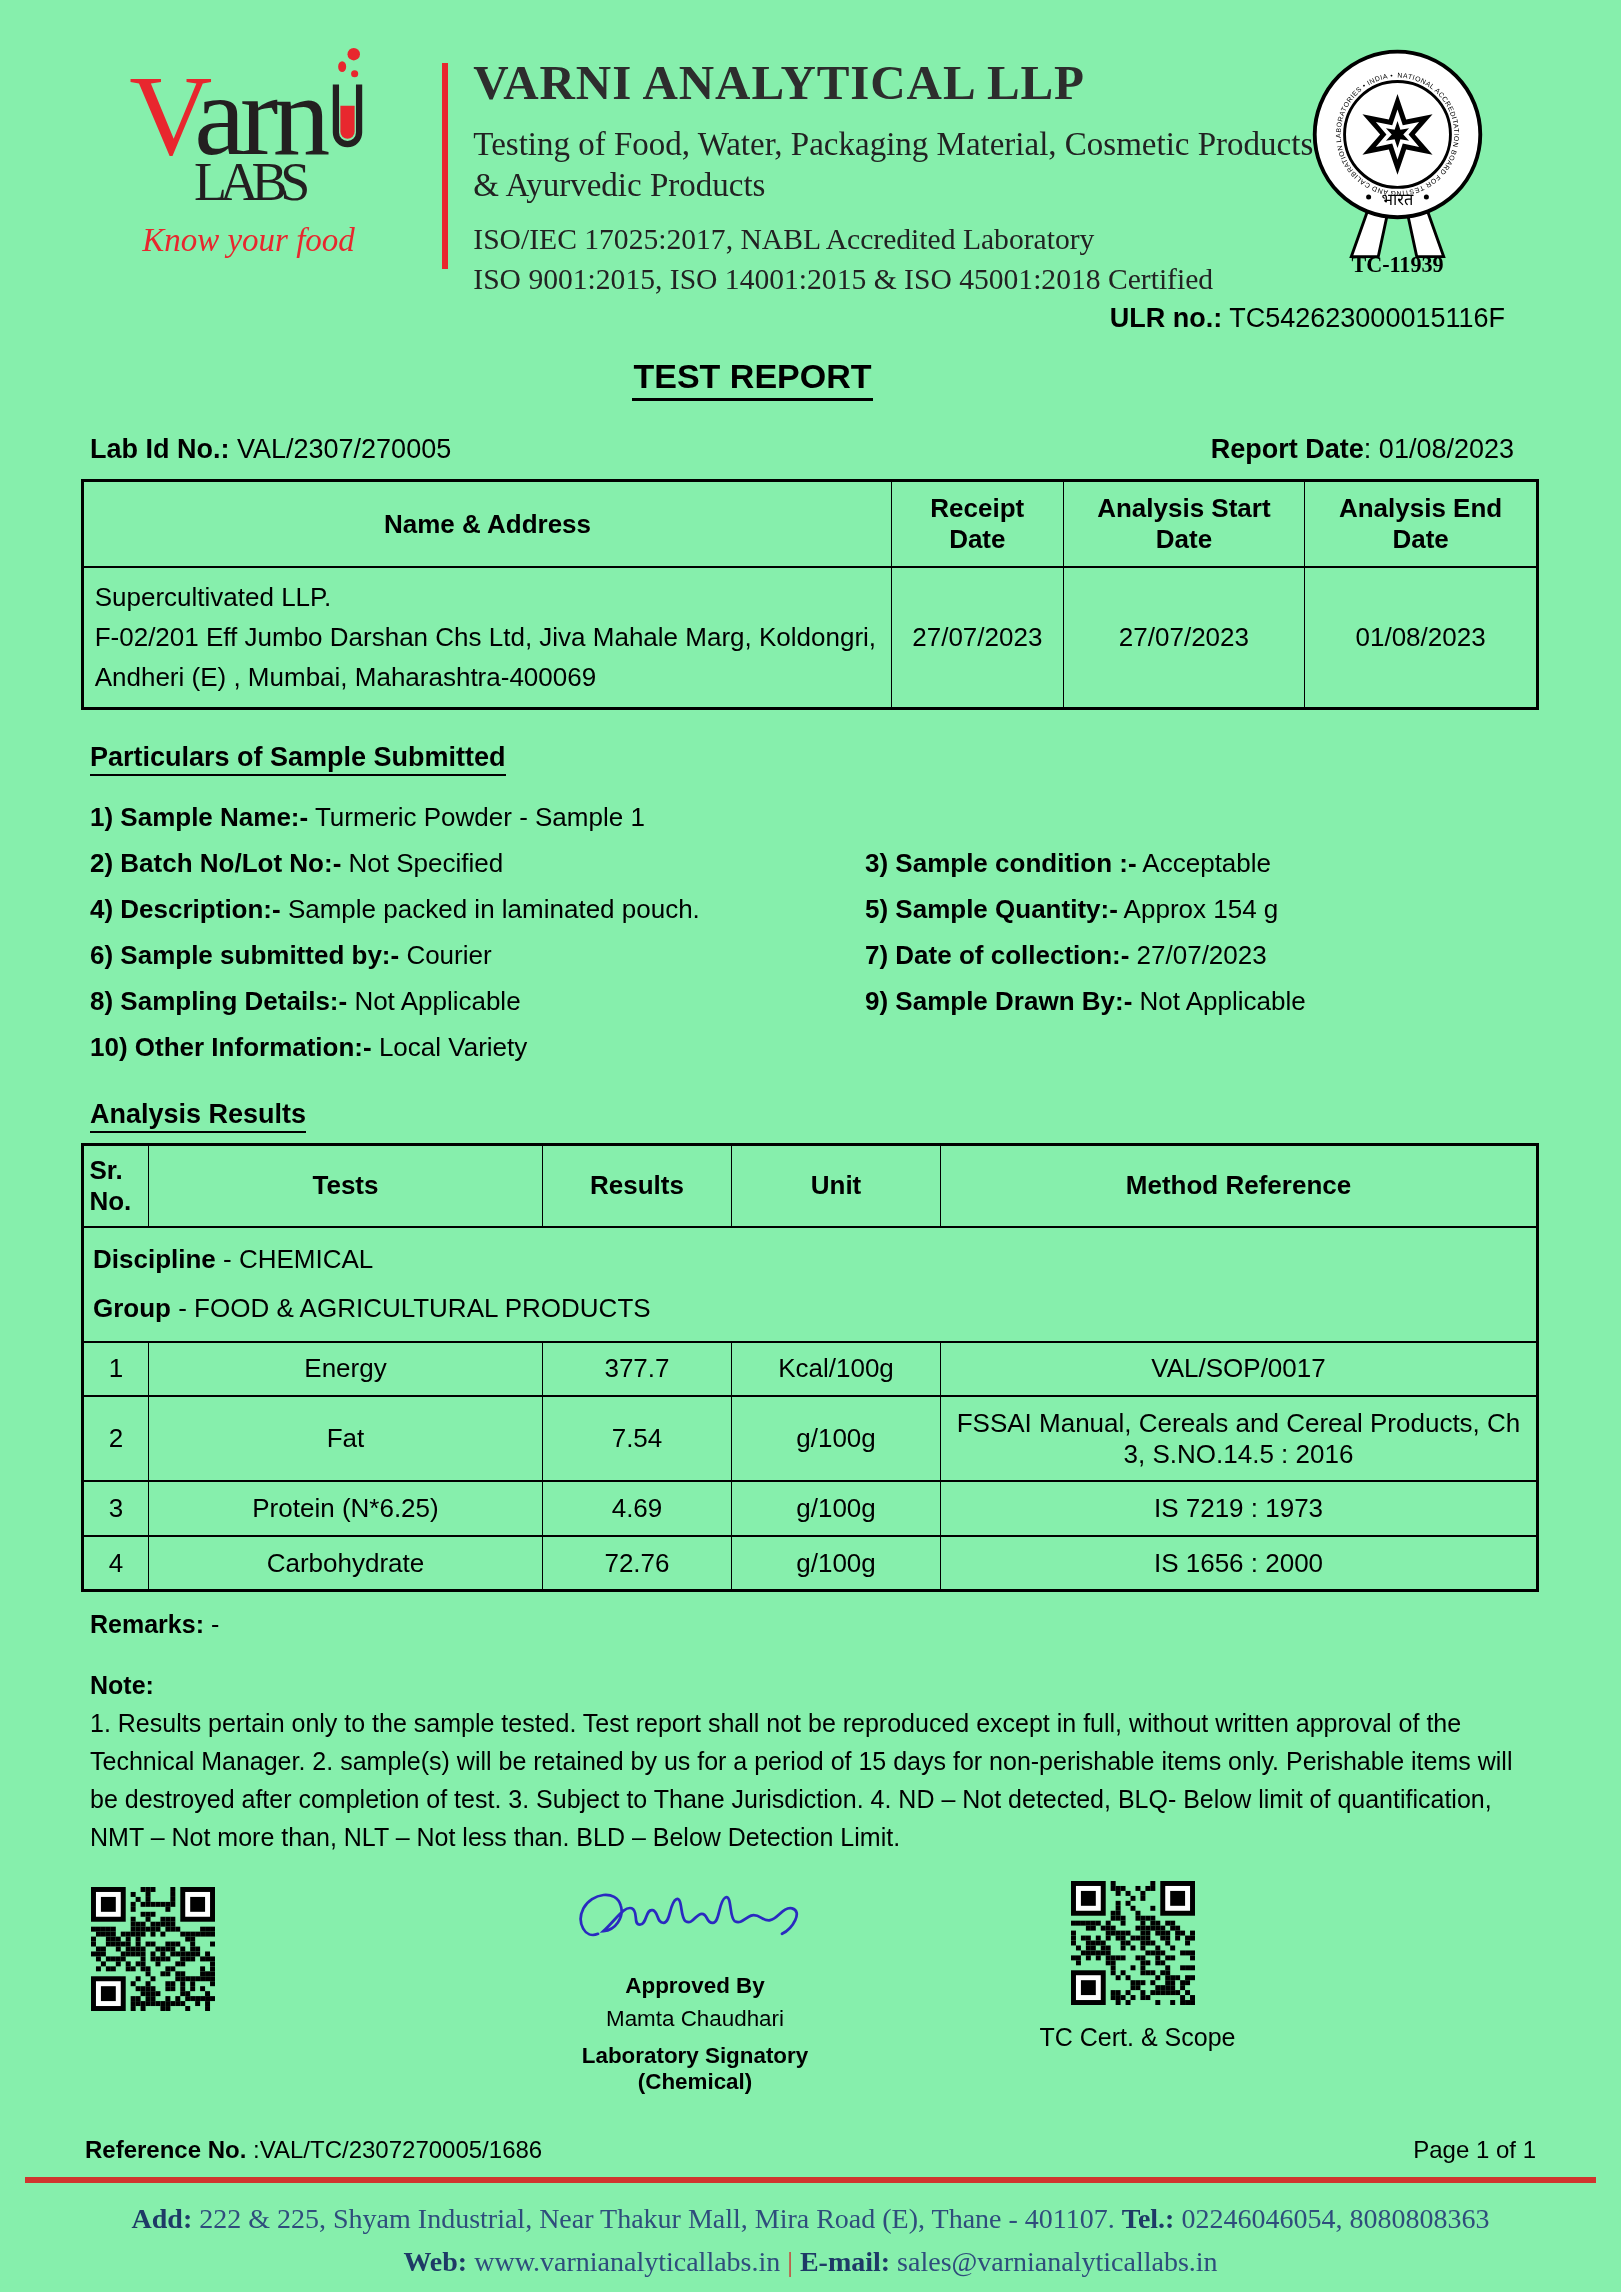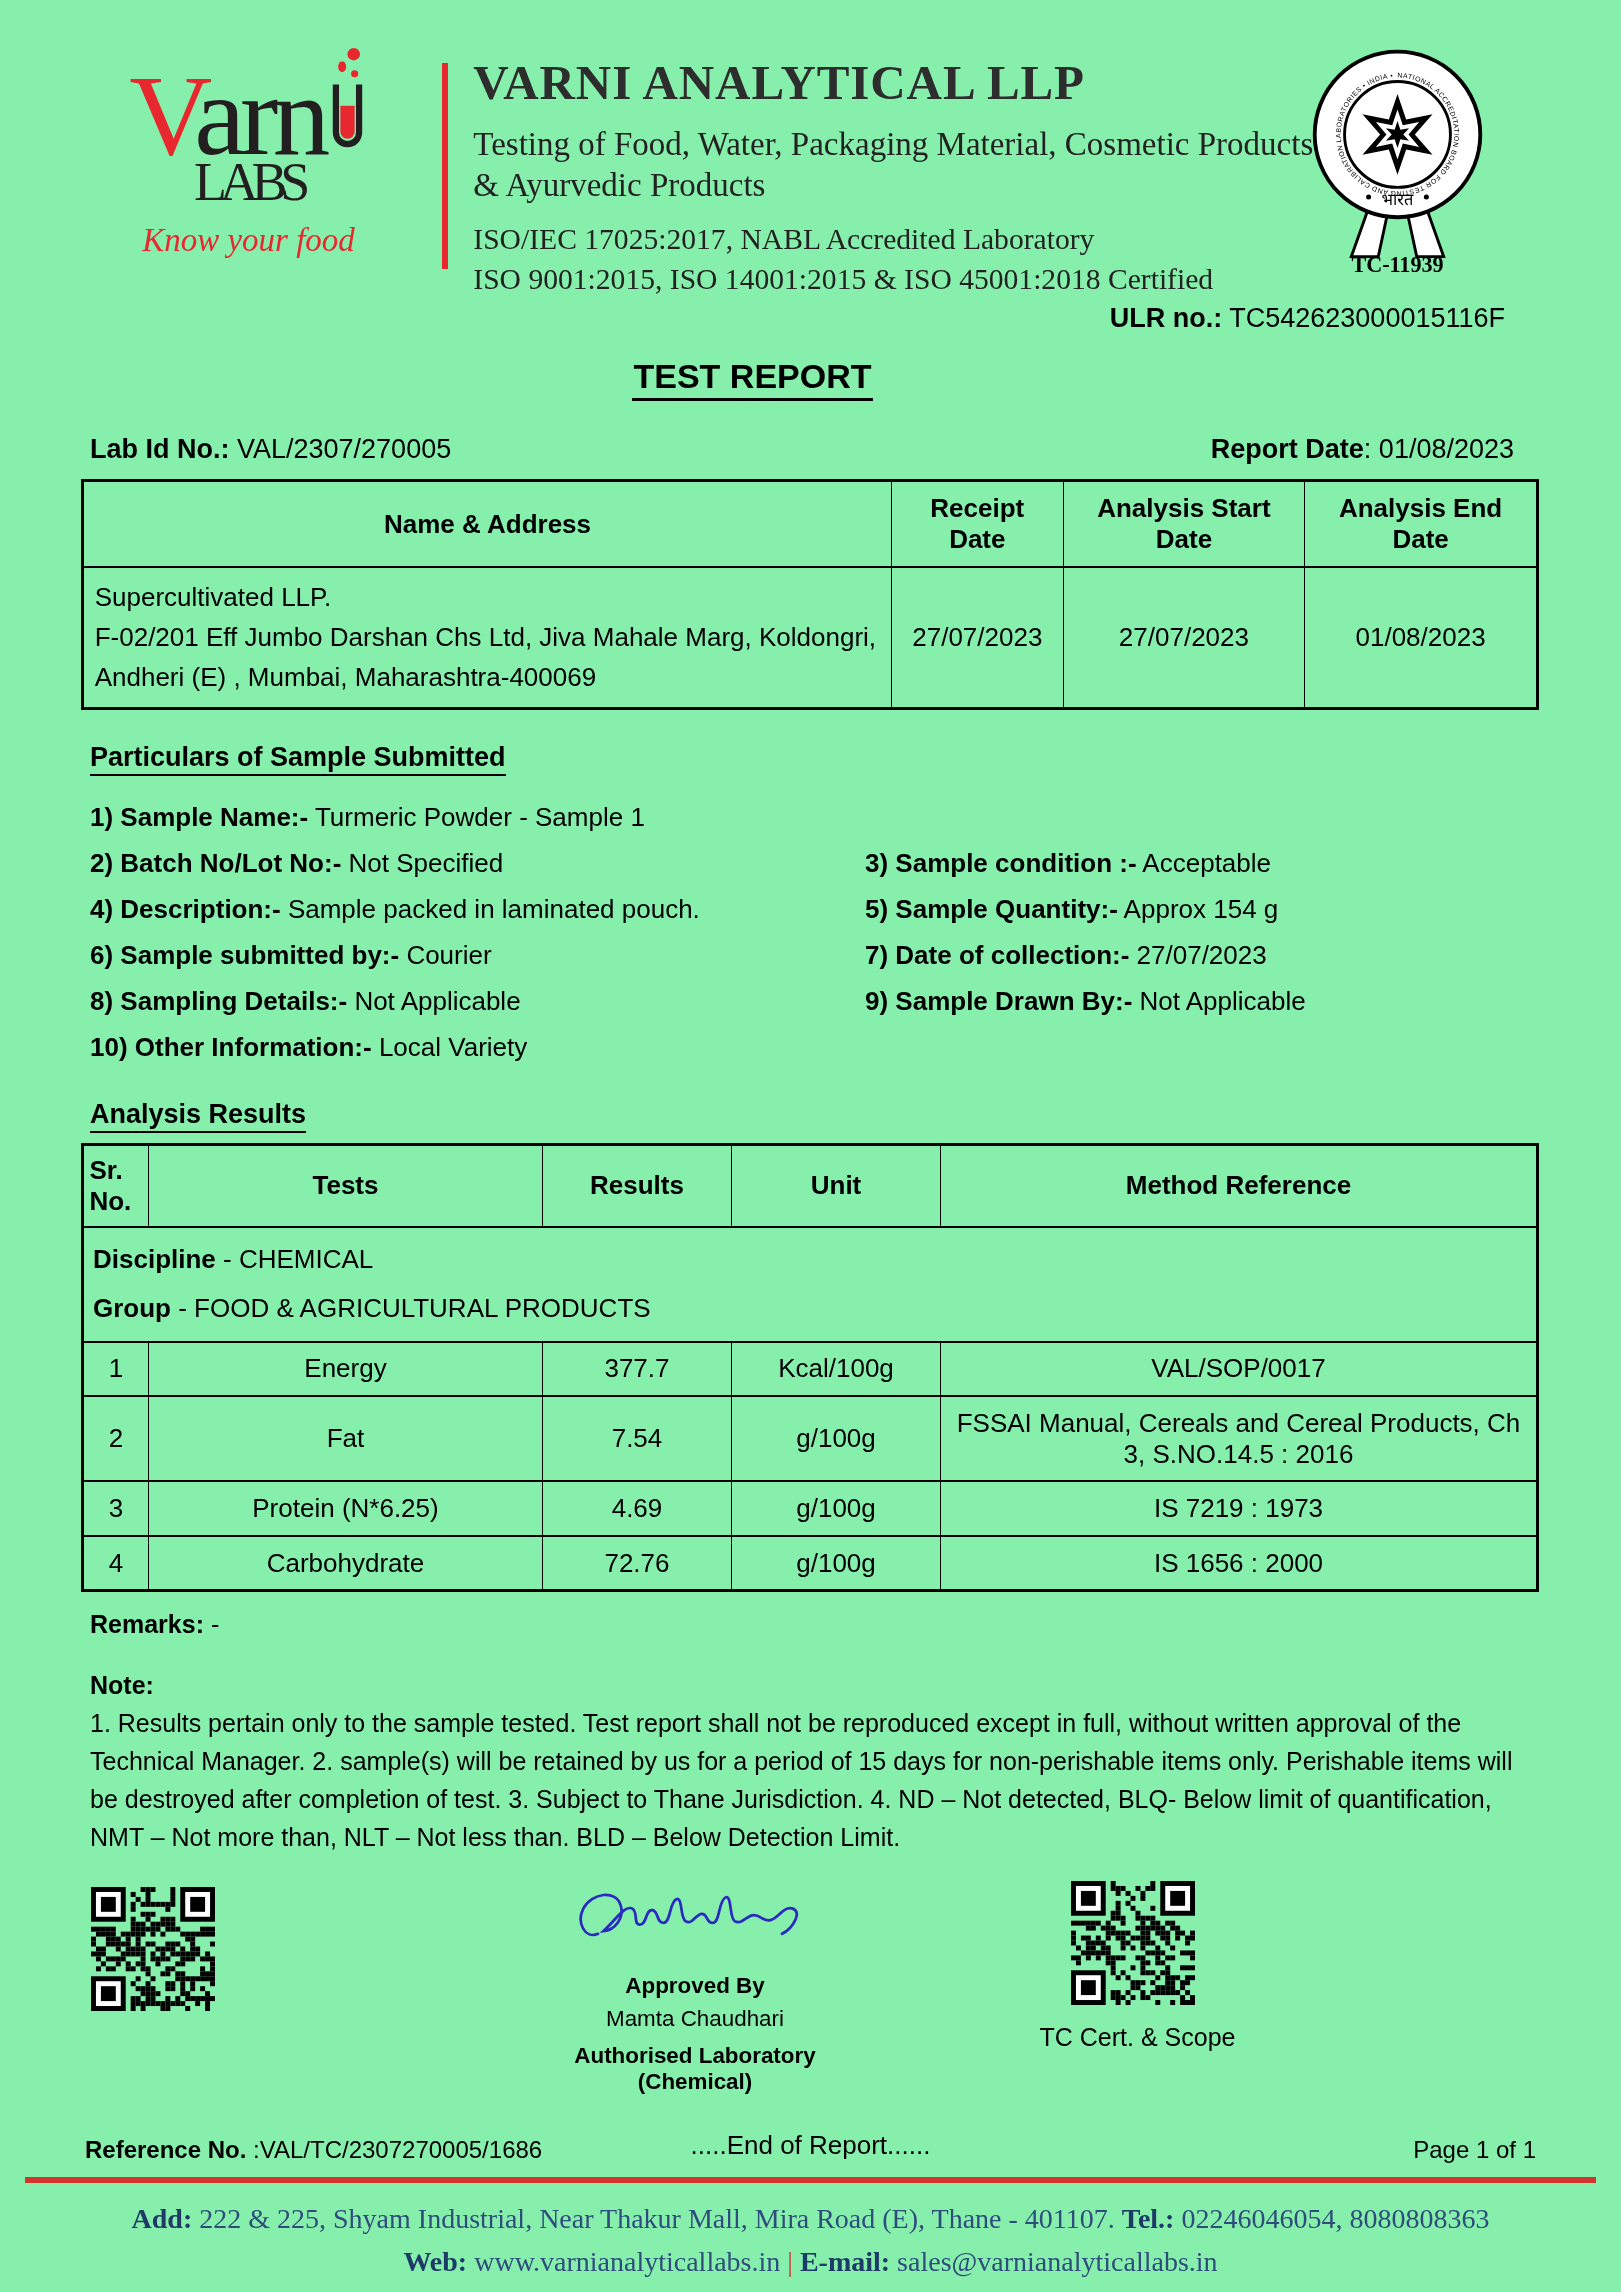--- a/index.html
+++ b/index.html
@@ -495,21 +495,21 @@
           <rect x="0" y="108" width="42" height="42" fill="#000"></rect>
           <rect x="6" y="114" width="30" height="30" fill="#fff"></rect>
           <rect x="12" y="120" width="18" height="18" fill="#000"></rect>
         </svg></div>
     <div class="sig-center">
       <svg class="sig-img" viewBox="0 0 280 90">
         <path d="M 34 58 C 20 64 10 46 18 30 C 27 13 54 9 59 27 C 63 40 53 54 40 55 C 54 42 63 27 71 30 C 79 33 72 48 80 48 C 88 48 86 30 94 32 C 101 34 98 46 106 46 C 114 46 112 24 120 20 C 127 17 124 40 130 44 C 138 49 141 36 148 36 C 155 36 152 46 160 46 C 168 46 166 22 174 18 C 181 15 178 40 184 44 C 191 48 196 40 202 38 C 211 35 215 45 223 43 C 232 41 237 28 247 30 C 259 33 248 52 236 58" fill="none" stroke="#2a2ac0" stroke-width="3" stroke-linecap="round"></path>
       </svg>
       <div class="sig-approved">Approved By</div>
       <div class="sig-name">Mamta Chaudhari</div>
-      <div class="sig-role">Authorised Laboratory (Chemical)</div>
+      <div class="sig-role">Laboratory Signatory (Chemical)</div>
     </div>
     <div class="qr qr-right"><svg viewBox="0 0 150 150" width="100%" height="100%">
           <rect x="48" y="0" width="6" height="6" fill="#000"></rect>
           <rect x="96" y="0" width="6" height="6" fill="#000"></rect>
           <rect x="48" y="6" width="6" height="6" fill="#000"></rect>
           <rect x="54" y="6" width="6" height="6" fill="#000"></rect>
           <rect x="60" y="6" width="6" height="6" fill="#000"></rect>
           <rect x="78" y="6" width="6" height="6" fill="#000"></rect>
           <rect x="90" y="6" width="6" height="6" fill="#000"></rect>
           <rect x="96" y="6" width="6" height="6" fill="#000"></rect>
@@ -714,21 +714,20 @@
           <rect x="108" y="0" width="42" height="42" fill="#000"></rect>
           <rect x="114" y="6" width="30" height="30" fill="#fff"></rect>
           <rect x="120" y="12" width="18" height="18" fill="#000"></rect>
           <rect x="0" y="108" width="42" height="42" fill="#000"></rect>
           <rect x="6" y="114" width="30" height="30" fill="#fff"></rect>
           <rect x="12" y="120" width="18" height="18" fill="#000"></rect>
         </svg></div>
     <div class="qr-right-label">TC Cert. &amp; Scope</div>
   </div>
 
-  <div class="end-row">.....End of Report......</div>
 
   <div class="footer">
     <div class="footer-meta">
       <div><span class="lbl">Reference No.</span><span> :VAL/TC/2307270005/1686</span></div>
       <div class="footer-page">Page 1 of 1</div>
     </div>
     <div class="footer-line"></div>
     <div class="footer-addr">
       <div><span class="lbl">Add:</span><span> 222 &amp; 225, Shyam Industrial, Near Thakur Mall, Mira Road (E), Thane - 401107.</span> <span class="lbl">Tel.:</span><span> 02246046054, 8080808363</span></div>
       <div><span class="lbl">Web:</span><span> www.varnianalyticallabs.in</span> <span class="footer-sep">|</span> <span class="lbl">E-mail:</span><span> sales@varnianalyticallabs.in</span></div>

